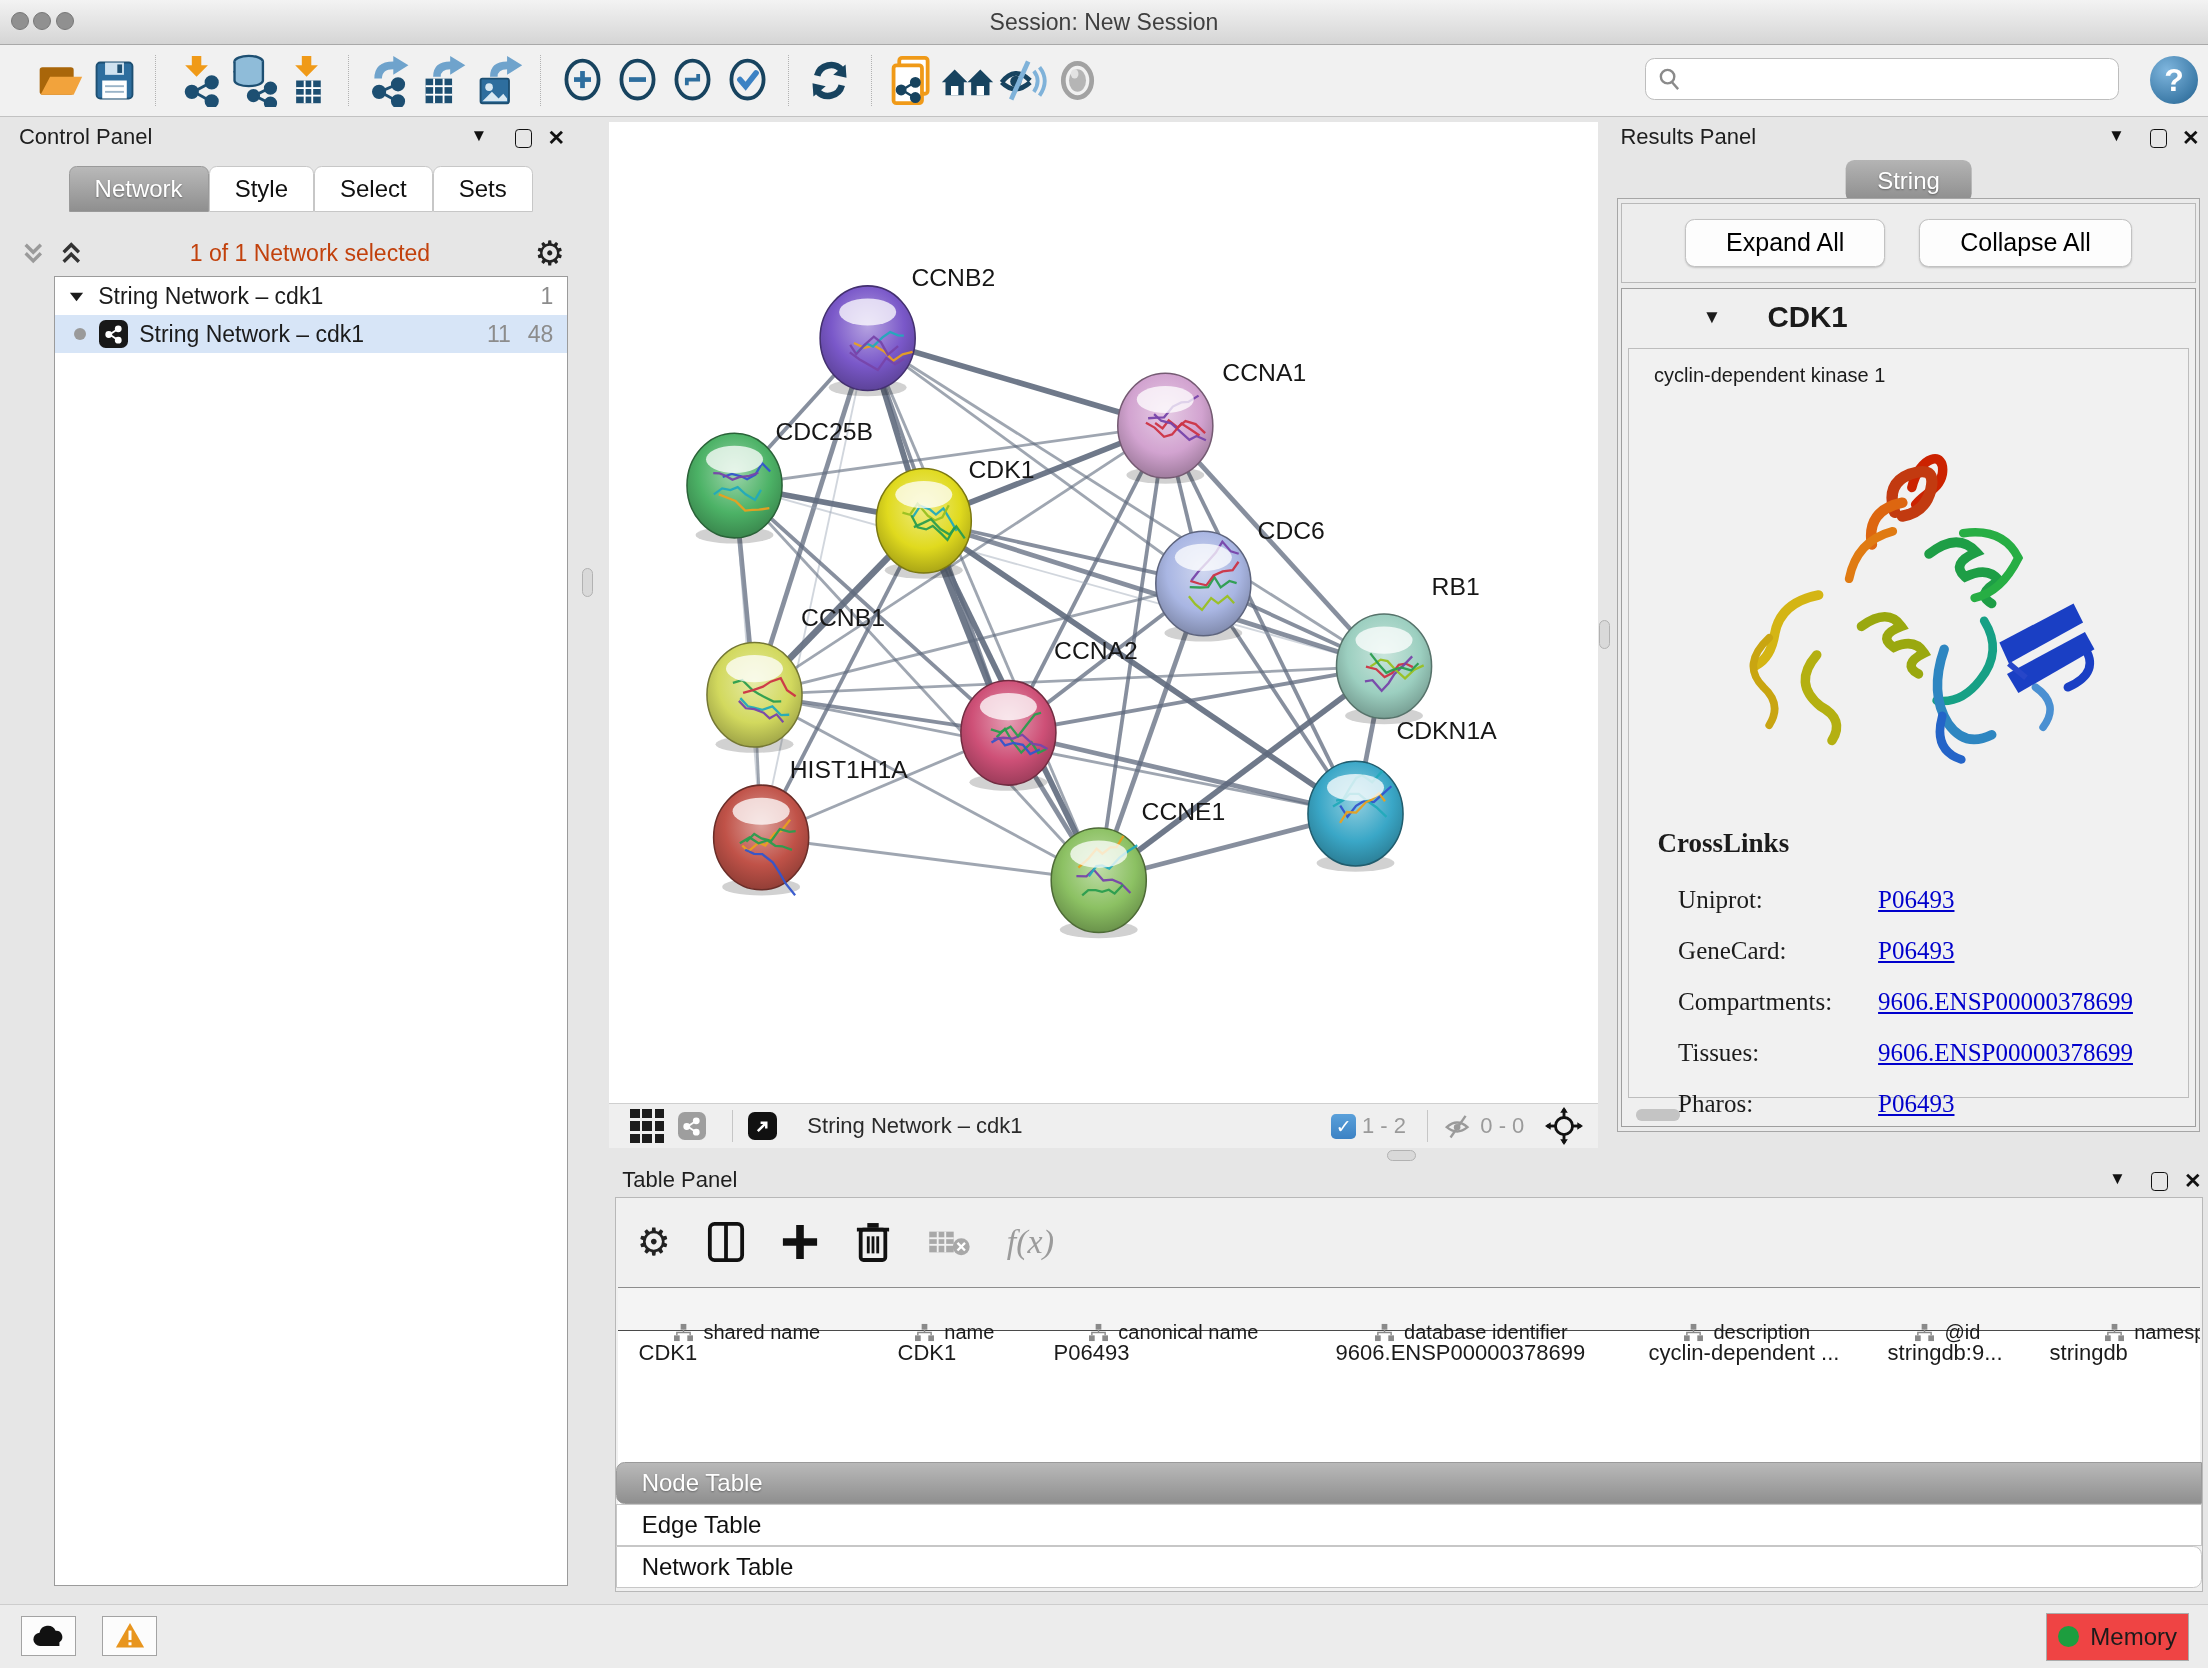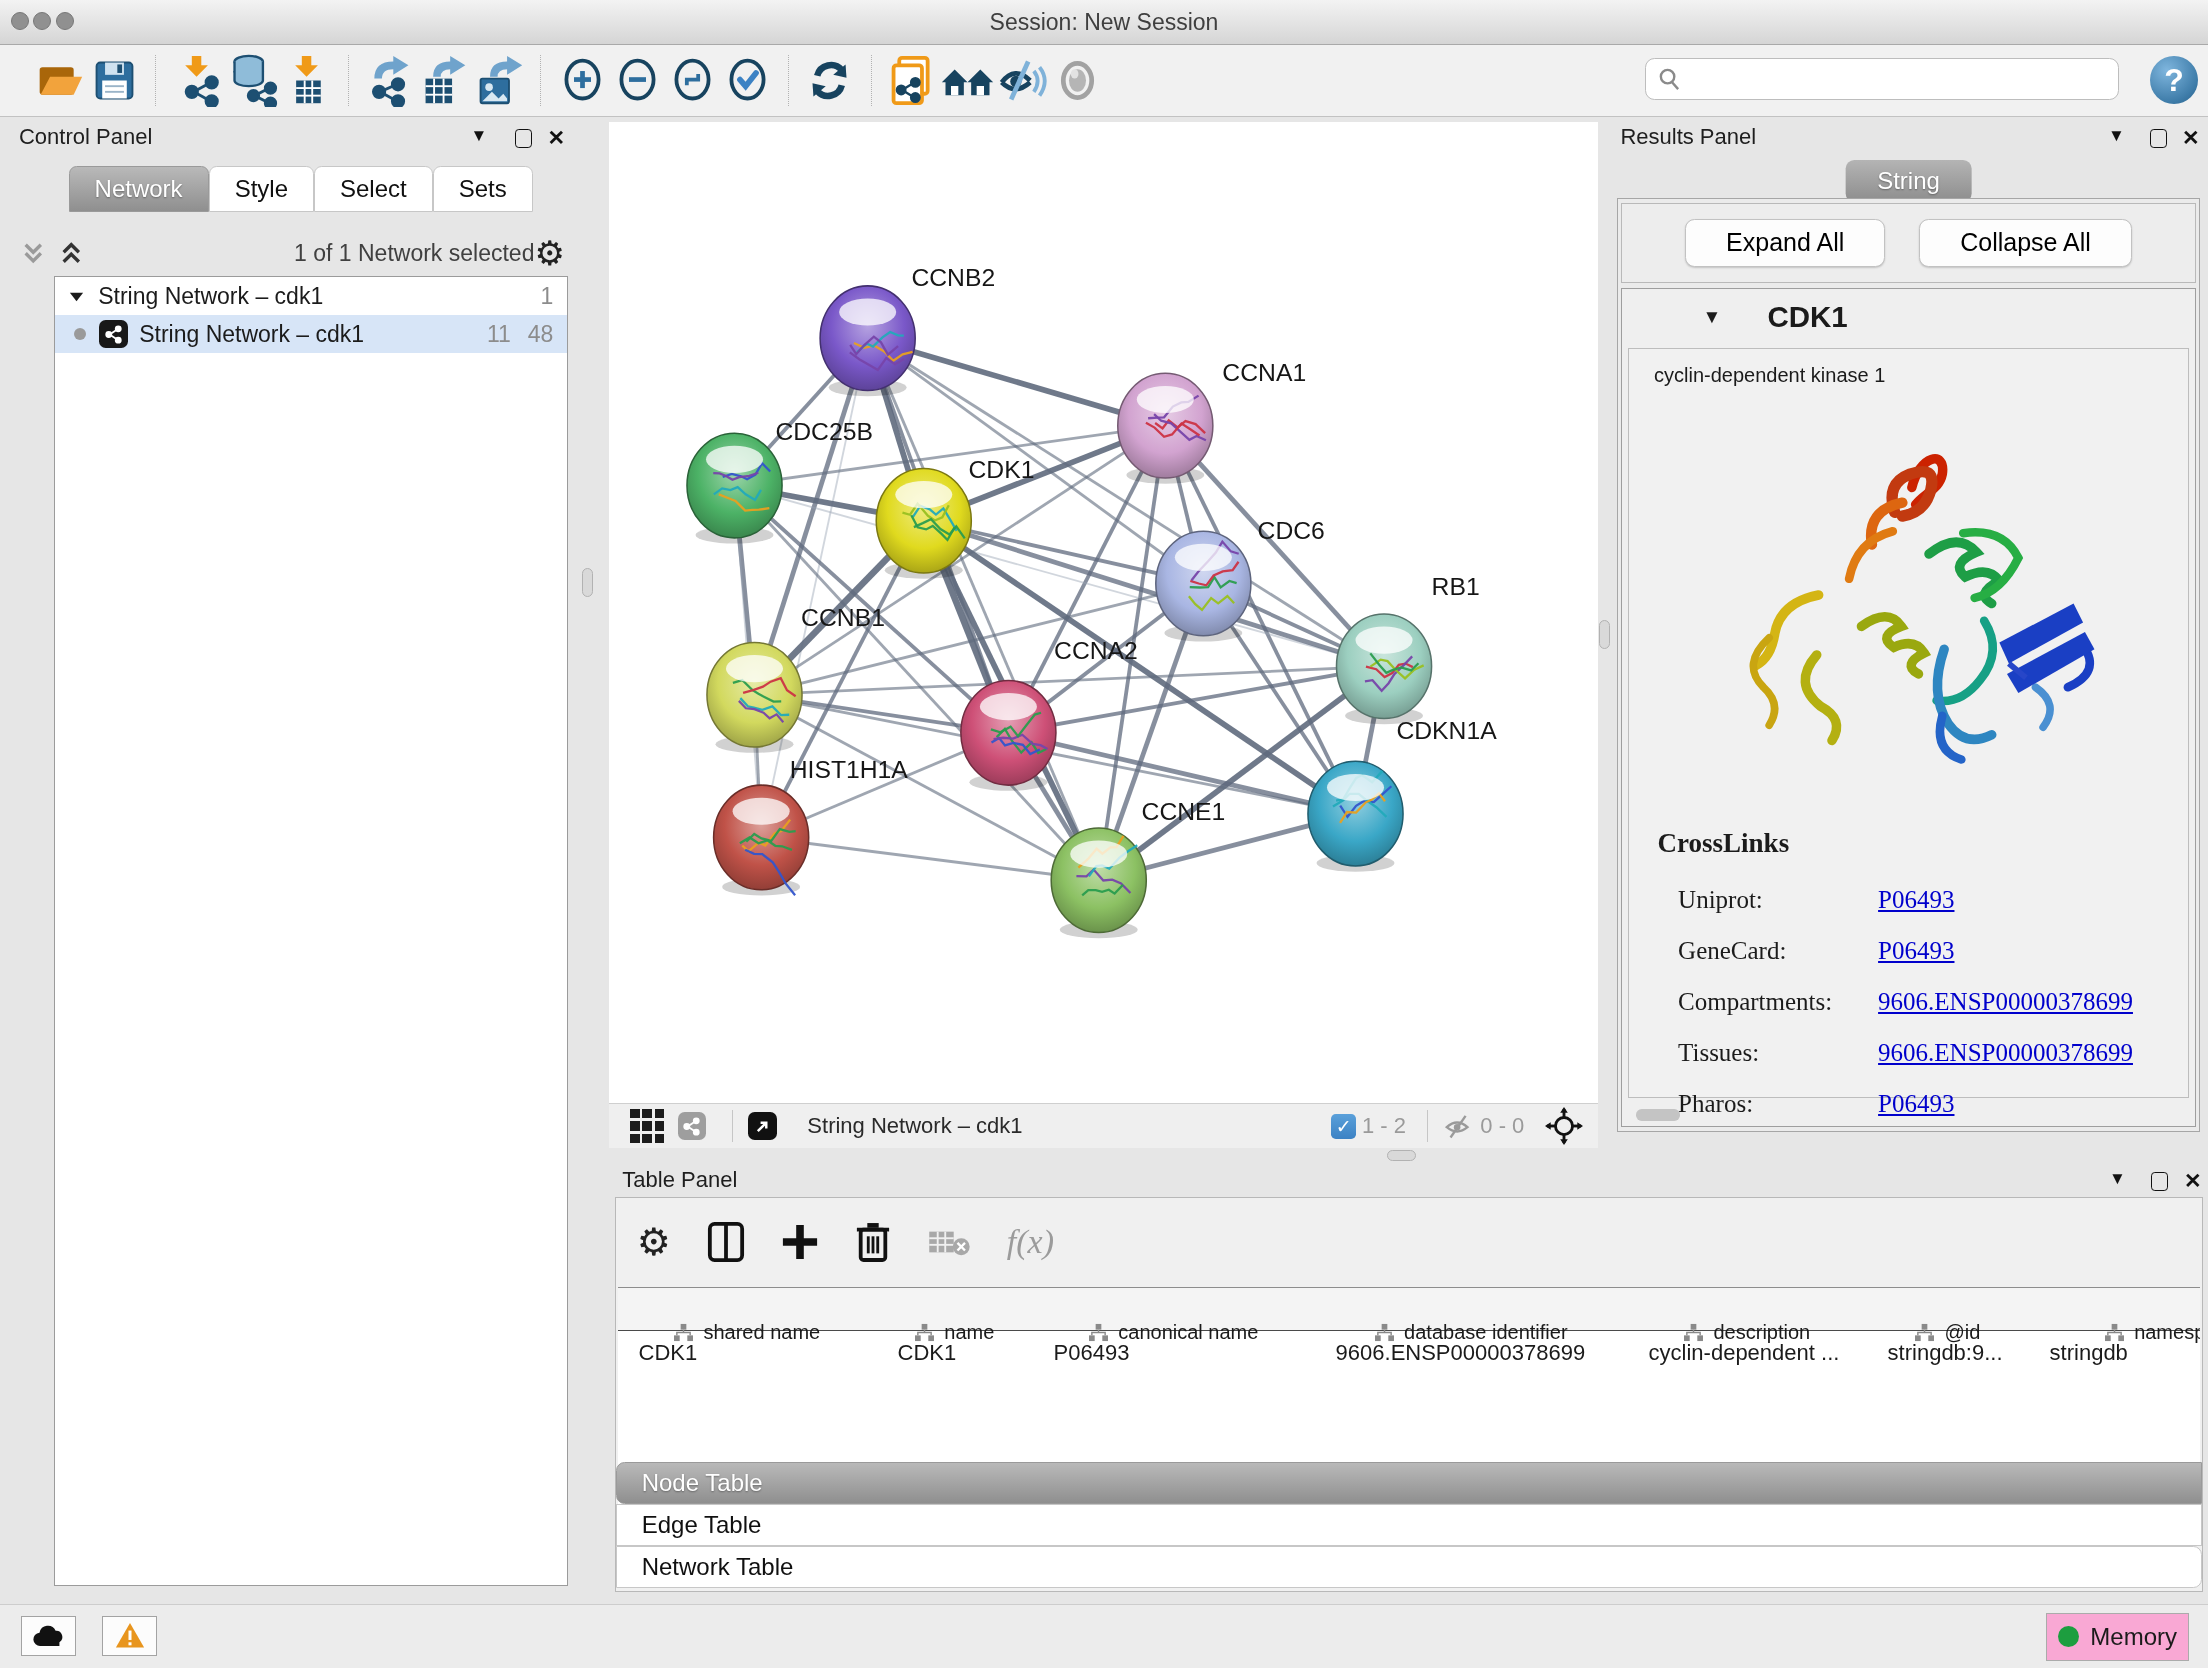--- a/index.html
+++ b/index.html
@@ -38,21 +38,21 @@
   .tab.first{border-radius:7.6px 0 0 7.6px;}
   .tab.last{border-radius:0 7.6px 7.6px 0;}
   .tab.selected{background:linear-gradient(#b9b9b9,#8f8f8f);color:#fff;
     text-shadow:0 1px 1.9px rgba(0,0,0,.35);border-color:#9a9a9a;}
 
   
   .control-panel{position:absolute;left:7.6px;top:122px;width:563px;height:1472px;}
   .cp-tabs{position:absolute;left:61px;top:44px;display:flex;}
   .cp-tabs .tab{border-radius:7.6px 7.6px 0 0;}
   .cp-subhead{position:absolute;left:11.4px;top:112px;right:5.7px;height:38px;display:flex;align-items:center;}
-  .cp-status{flex:1;text-align:right;font-size:23px;color:#404040;}
+  .cp-status{flex:1;text-align:center;font-size:23px;color:#c2410c;}
   .gear{font-size:34px;color:#222;line-height:1;}
   .net-list{position:absolute;left:46px;top:154px;right:2.9px;bottom:7.6px;background:#fff;
     border:1px solid #9b9b9b;}
   .tree-row{display:flex;align-items:center;height:38px;font-size:23px;padding:0 13.3px;}
   .tree-row .cnt{color:#8c8c8c;margin-left:17px;}
   .tree-row.sel{background:#d7e5f7;}
   .tree-dot{width:12.4px;height:12.4px;border-radius:50%;background:#9a9a9a;margin:0 13.3px 0 5.7px;}
   .app-chip{width:28.5px;height:28.5px;border-radius:6.7px;background:#181818;margin-right:11.4px;
     display:flex;align-items:center;justify-content:center;}
   .spacer{flex:1;}
@@ -108,21 +108,21 @@
   .tp-row{display:flex;height:44px;}
   .tp-cell{font-size:22px;display:flex;align-items:center;padding-left:21px;box-sizing:border-box;flex:0 0 auto;}
   .tp-hscroll{position:absolute;left:1.9px;right:1.9px;bottom:61px;height:25px;background:#fbfbfb;border-top:1px solid #e2e2e2;}
   .tp-thumb{position:absolute;left:7.6px;top:3.8px;width:173px;height:17px;border-radius:8.6px;background:#bdbdbd;}
   .tp-tabs{position:absolute;left:0;right:0;bottom:3.8px;display:flex;justify-content:center;flex-direction:column;}
 
   
   .bottom-bar{position:absolute;left:0;top:1604px;width:100%;height:65px;background:#ececec;border-top:1px solid #cdcdcd;}
   .bb-btn{position:absolute;top:10.5px;width:55px;height:40px;background:#fcfcfc;border:1.9px solid #a3a3a3;
     display:flex;align-items:center;justify-content:center;box-sizing:border-box;}
-  .memory-btn{position:absolute;right:19px;top:7.6px;width:143px;height:48px;background:#f9a8d4;
+  .memory-btn{position:absolute;right:19px;top:7.6px;width:143px;height:48px;background:#ef4444;
     border:1px solid #ababab;display:flex;align-items:center;justify-content:center;gap:11.4px;box-sizing:border-box;}
   .mem-dot{width:21px;height:21px;border-radius:50%;background:#1d9e3f;}
   .mem-label{font-size:24px;}
 </style>
 </head>
 <body>
 
 <div class="titlebar">
   <div class="traffic" style="left:10.5px"></div>
   <div class="traffic" style="left:33px"></div>

